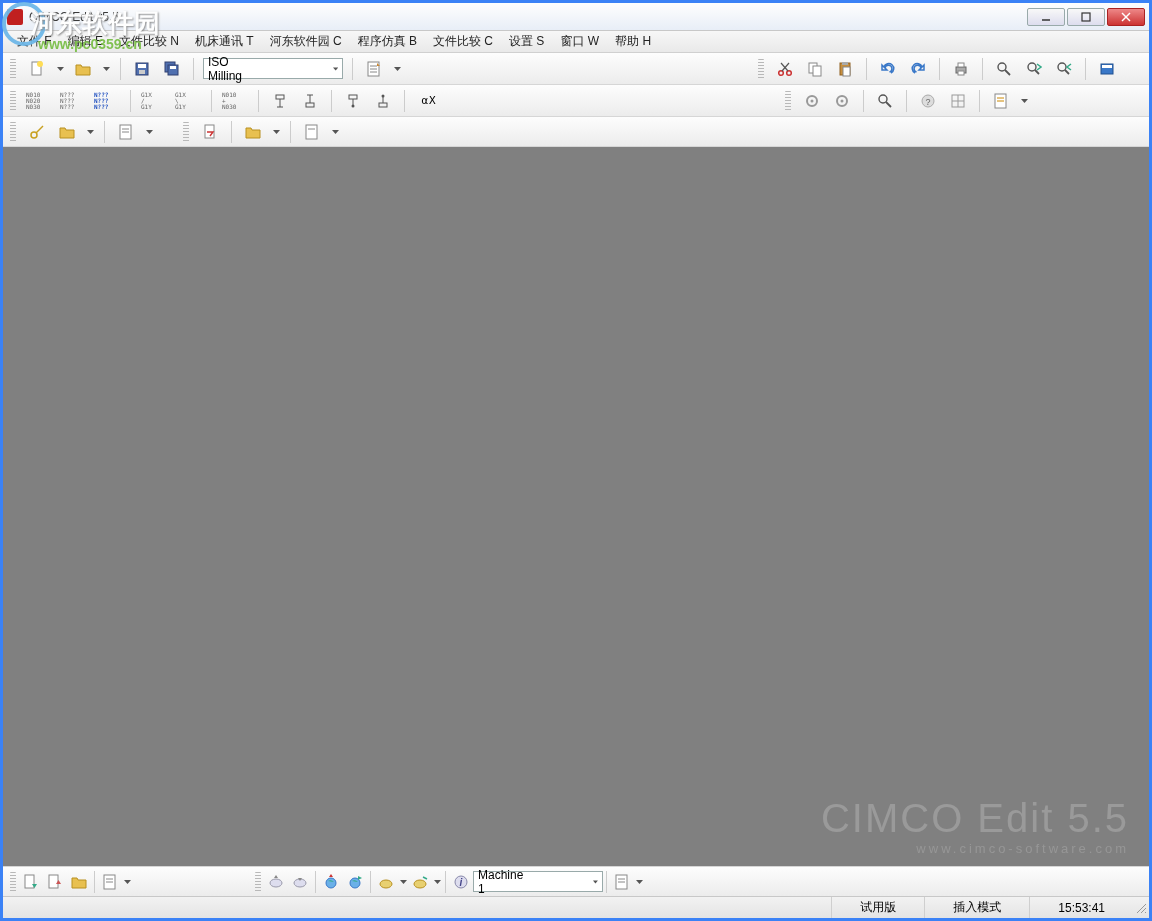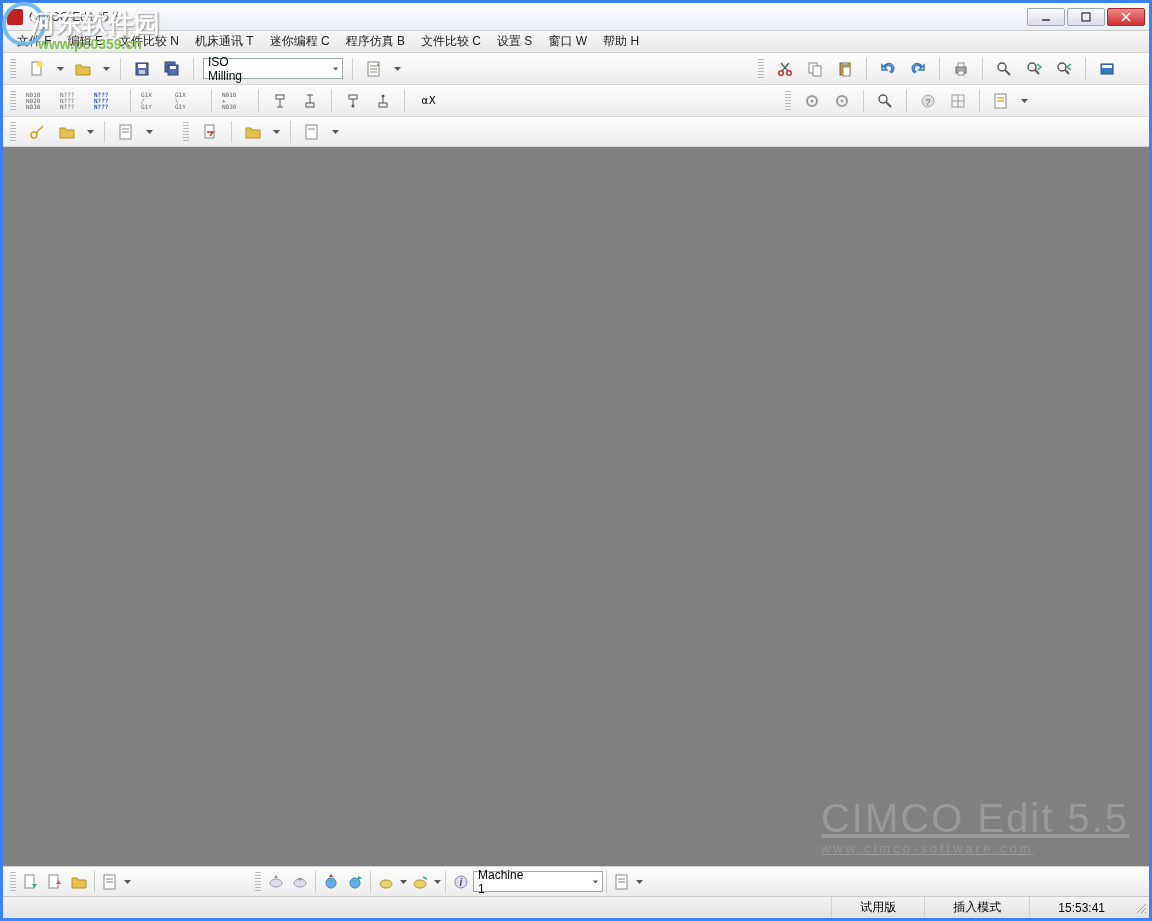--- a/index.html
+++ b/index.html
@@ -34,21 +34,21 @@
 
 .nblk { width: 28px; height: 22px; display:flex; flex-direction:column; justify-content:center; align-items:flex-start; font-size:6px; line-height:6px; font-family:Consolas,monospace; padding-left:1px;}
 .nblk.blue { color:#2050c0; font-weight:bold;}
 .nblk.gray { color:#666; }
 .alpha-x { font-family:Consolas,monospace; font-size:11px; letter-spacing:1px; }
 
 .spacer { flex: 1 1 100px; }
 
 
 .workarea { flex:1; background: #808080; position: relative; overflow:hidden;}
-.watermark { position:absolute; right:20px; bottom:10px; color:#9a9a9a; text-align:left;text-decoration:underline; }
+.watermark { position:absolute; right:20px; bottom:10px; color:#9a9a9a; text-align:right; }
 .watermark .big { font-size: 40px; font-family: Arial, sans-serif; letter-spacing: 2px; }
 .watermark .small { font-size: 13px; letter-spacing: 3px; font-family: Arial, sans-serif; color:#969696;}
 
 
 .ovlogo { position:absolute; left:2px; top:0; pointer-events:none; opacity:.95;}
 .ovlogo .circ { width:44px; height:44px; border:4px solid #6fb8e8; border-radius:50%; position:absolute; top:2px; left:0;}
 .ovlogo .txt1 { position:absolute; left:28px; top:6px; font-size:26px; font-weight:bold; color:#fff; text-shadow:1px 1px 2px #888; white-space:nowrap;}
 .ovlogo .txt2 { position:absolute; left:36px; top:36px; font-size:14px; font-weight:bold; color:#7bbf4a; white-space:nowrap;}
 
 
@@ -92,21 +92,21 @@
           </svg>
         </div>
     </div>
   </div>
 
   <div class="menubar">
     <div class="menuitem"><span>文件 F</span></div>
     <div class="menuitem"><span>编辑 E</span></div>
     <div class="menuitem"><span>文件比较 N</span></div>
     <div class="menuitem"><span>机床通讯 T</span></div>
-    <div class="menuitem"><span>迷你编程 C</span></div>
+    <div class="menuitem"><span>河东软件园 C</span></div>
     <div class="menuitem"><span>程序仿真 B</span></div>
     <div class="menuitem"><span>文件比较 C</span></div>
     <div class="menuitem"><span>设置 S</span></div>
     <div class="menuitem"><span>窗口 W</span></div>
     <div class="menuitem"><span>帮助 H</span></div>
   </div>
 
   <div class="toolrow h34">
     <div class="grip"></div>
     <div class="tb-btn">

